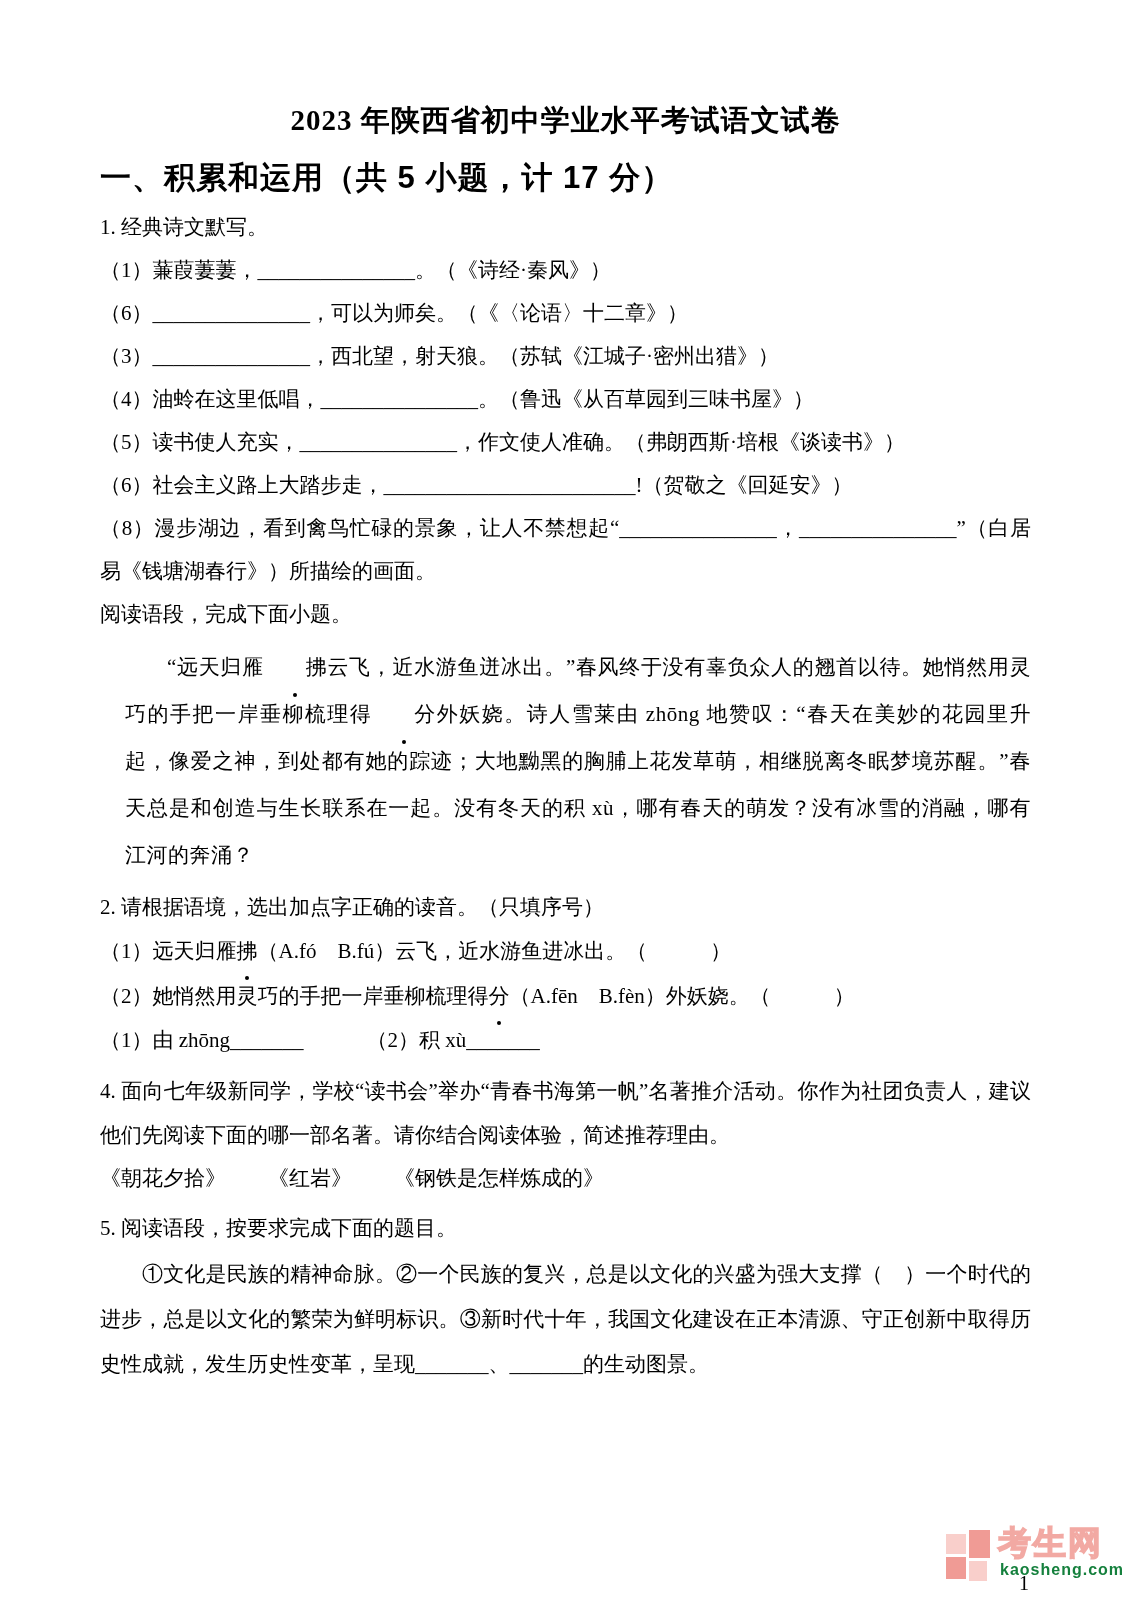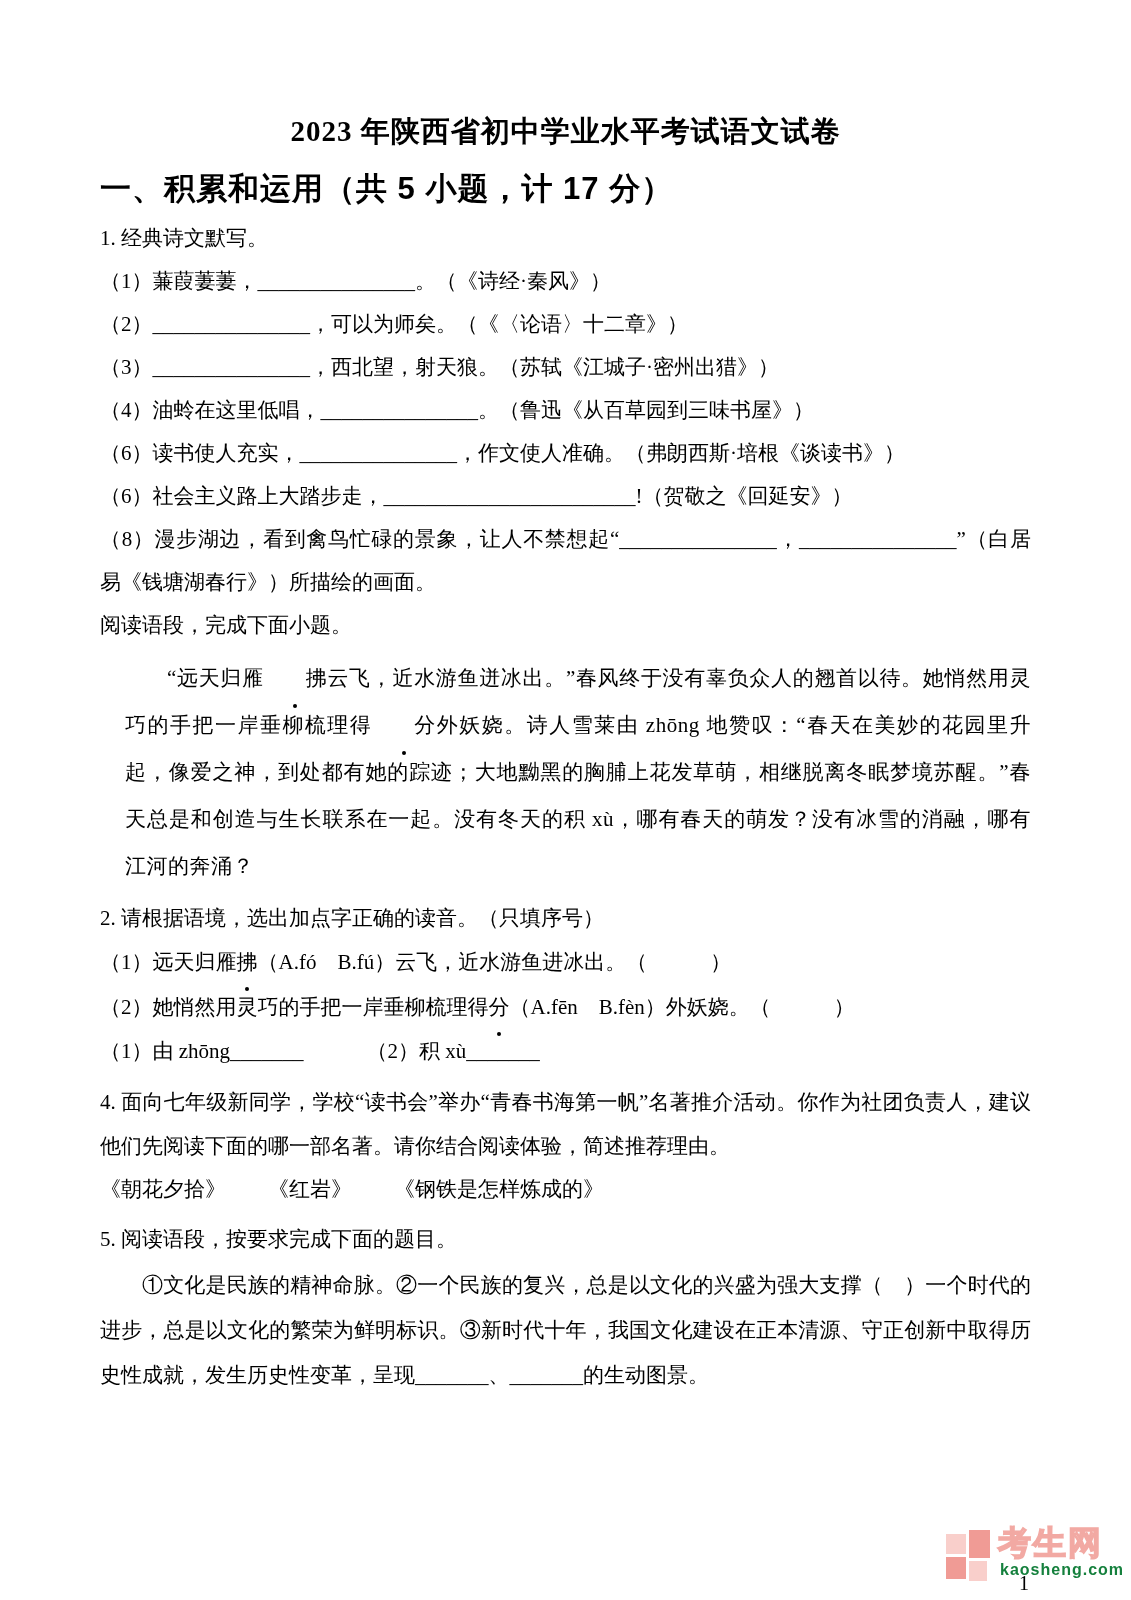--- a/index.html
+++ b/index.html
@@ -3,21 +3,21 @@
 <meta charset="utf-8">
 <style>
   html,body{margin:0;padding:0;}
   body{
     width:1131px;height:1600px;background:#ffffff;color:#000;
     font-family:"Liberation Serif","DejaVu Serif",serif;
     position:relative;overflow:hidden;
   }
   .page{padding:0 100px;font-size:21px;}
   .title{
-    margin:16px;padding-top:96px;text-align:center;
+    margin:5px;padding-top:96px;text-align:center;
     font-size:29px;font-weight:bold;letter-spacing:1px;
   }
   .sec-heading{
     margin-top:16px;font-size:31px;font-weight:bold;
     font-family:"Liberation Sans","DejaVu Sans",sans-serif;
     letter-spacing:1px;
   }
   .line{line-height:43px;}
   .stem{line-height:43px;margin-top:7px;}
   .wrapline{line-height:43px;text-align:justify;}
@@ -66,24 +66,24 @@
 
 <div class="page">
 
   <h1 class="title">2023 年陕西省初中学业水平考试语文试卷</h1>
 
   <div class="sec-heading">一、积累和运用（共 5 小题，计 17 分）</div>
 
   <div class="stem">1. 经典诗文默写。</div>
 
   <div class="line">（1）蒹葭萋萋，_______________。（《诗经·秦风》）</div>
-  <div class="line">（2）_______________，可以为师矣。（《〈论语〉十二章》）</div>
+  <div class="line">（6）_______________，可以为师矣。（《〈论语〉十二章》）</div>
   <div class="line">（3）_______________，西北望，射天狼。（苏轼《江城子·密州出猎》）</div>
   <div class="line">（4）油蛉在这里低唱，_______________。（鲁迅《从百草园到三味书屋》）</div>
-  <div class="line">（6）读书使人充实，_______________，作文使人准确。（弗朗西斯·培根《谈读书》）</div>
+  <div class="line">（5）读书使人充实，_______________，作文使人准确。（弗朗西斯·培根《谈读书》）</div>
   <div class="line">（6）社会主义路上大踏步走，________________________!（贺敬之《回延安》）</div>
   <div class="wrapline">（8）漫步湖边，看到禽鸟忙碌的景象，让人不禁想起“_______________，_______________”（白居易《钱塘湖春行》）所描绘的画面。</div>
 
   <div class="line">阅读语段，完成下面小题。</div>
 
   <div class="para"><span>“远天归雁</span><span class="dot-char">拂</span><span>云飞，近水游鱼迸冰出。”春风终于没有辜负众人的翘首以待。她悄然用灵巧的手把一岸垂柳梳理得</span><span class="dot-char">分</span><span>外妖娆。诗人雪莱由 zhōng 地赞叹：“春天在美妙的花园里升起，像爱之神，到处都有她的踪迹；大地黝黑的胸脯上花发草萌，相继脱离冬眠梦境苏醒。”春天总是和创造与生长联系在一起。没有冬天的积 xù，哪有春天的萌发？没有冰雪的消融，哪有江河的奔涌？</span></div>
 
   <div class="stem">2. 请根据语境，选出加点字正确的读音。（只填序号）</div>
   <div class="q2line"><span>（1）远天归雁</span><span class="dot-char">拂</span><span>（A.fó　B.fú）云飞，近水游鱼进冰出。（　　　）</span></div>
   <div class="q2line"><span>（2）她悄然用灵巧的手把一岸垂柳梳理得</span><span class="dot-char">分</span><span>（A.fēn　B.fèn）外妖娆。（　　　）</span></div>

